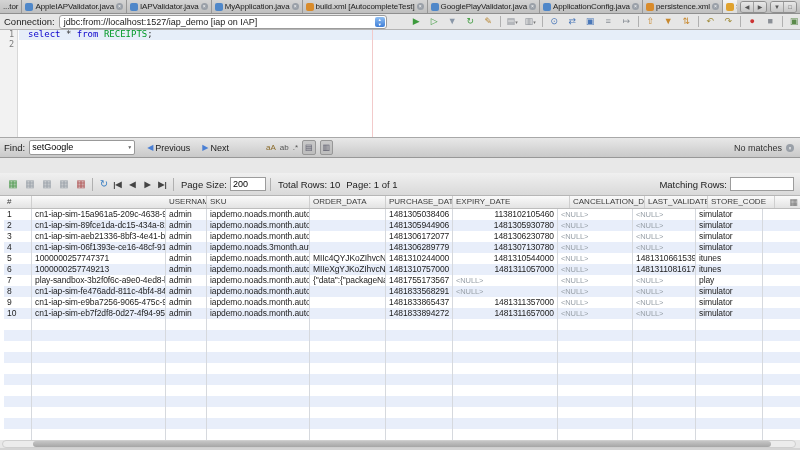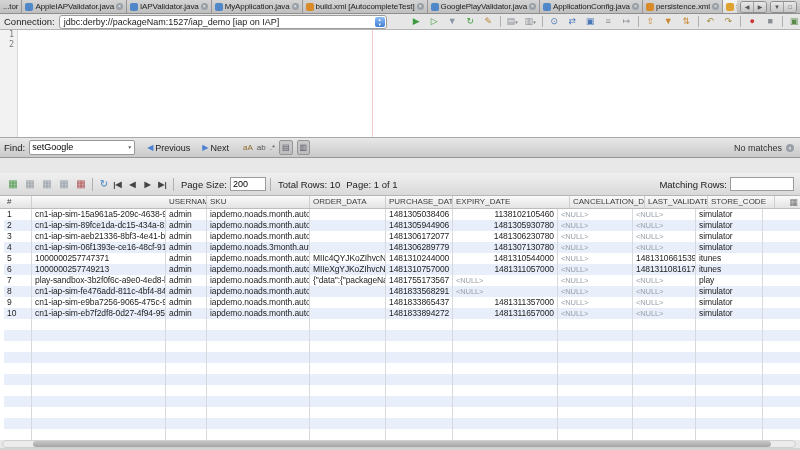--- a/index.html
+++ b/index.html
@@ -168,21 +168,21 @@
         <div class="ctlgrp">
           <span class="ctlbtn">▼</span>
           <span class="ctlbtn">□</span>
         </div>
       </div>
   </div>
 
   <div class="connbar">
     <span class="conn-label">Connection:</span>
     <div class="conn-combo">
-      <span>jdbc:derby://packageNam:1527/iap_demo [iap on IAP]</span>
+      <span>jdbc:from://localhost:1527/iap_demo [iap on IAP]</span>
       <span class="stepper">▲<br>▼</span>
     </div>
     <div class="main-toolbar">
         <span class="tbicon" style="color: rgb(61, 155, 61);">▶</span>
         <span class="tbicon" style="color: rgb(61, 155, 61);">▷</span>
         <span class="tbicon" style="color: rgb(138, 151, 168);">▼</span>
         <span class="tbicon" style="color: rgb(61, 155, 61);">↻</span>
         <span class="tbicon" style="color: rgb(181, 130, 46);">✎</span>
         <span class="tbsep"></span>
         <span class="tbicon" style="color: rgb(138, 143, 150);">▤<span class="dd">▾</span></span>
@@ -207,41 +207,42 @@
         <span class="tbicon" style="color: rgb(90, 138, 74);">▣</span>
       </div>
   </div>
 
   <div class="editor">
     <div class="gutter">
         <div class="lnum">1</div>
         <div class="lnum">2</div>
       </div>
     <div class="code">
+        <div class="cline current"><span class="tok-keyword">select</span><span class="tok-plain"> * </span><span class="tok-keyword">from</span><span class="tok-plain"> </span><span class="tok-table">RECEIPTS</span><span class="tok-plain">;</span></div>
         <div class="cline"></div>
       </div>
     <div class="margin-line"></div>
   </div>
 
   <div class="findbar">
     <span class="find-label">Find:</span>
     <div class="find-combo">
       <input value="setGoogle" style="">
       <span class="find-dd">▼</span>
     </div>
     <div class="fbtn">
       <span class="arrow">◀</span>
       <span>Previous</span>
     </div>
     <div class="fbtn">
       <span class="arrow">▶</span>
       <span>Next</span>
     </div>
     <div class="ficons">
-        <span class="fico" style="color: rgb(138, 106, 40);">aA</span>
+        <span class="fico" style="color: rgb(138, 106, 40); margin-left: 23px;">aA</span>
         <span class="fico" style="color: rgb(85, 85, 85);">ab</span>
         <span class="fico" style="color: rgb(85, 85, 85);">.*</span>
         <span class="fico pressed">▤</span>
         <span class="fico pressed">▥</span>
       </div>
     <div class="find-status">
       <span>No matches</span>
       <span class="find-close">×</span>
     </div>
   </div>

